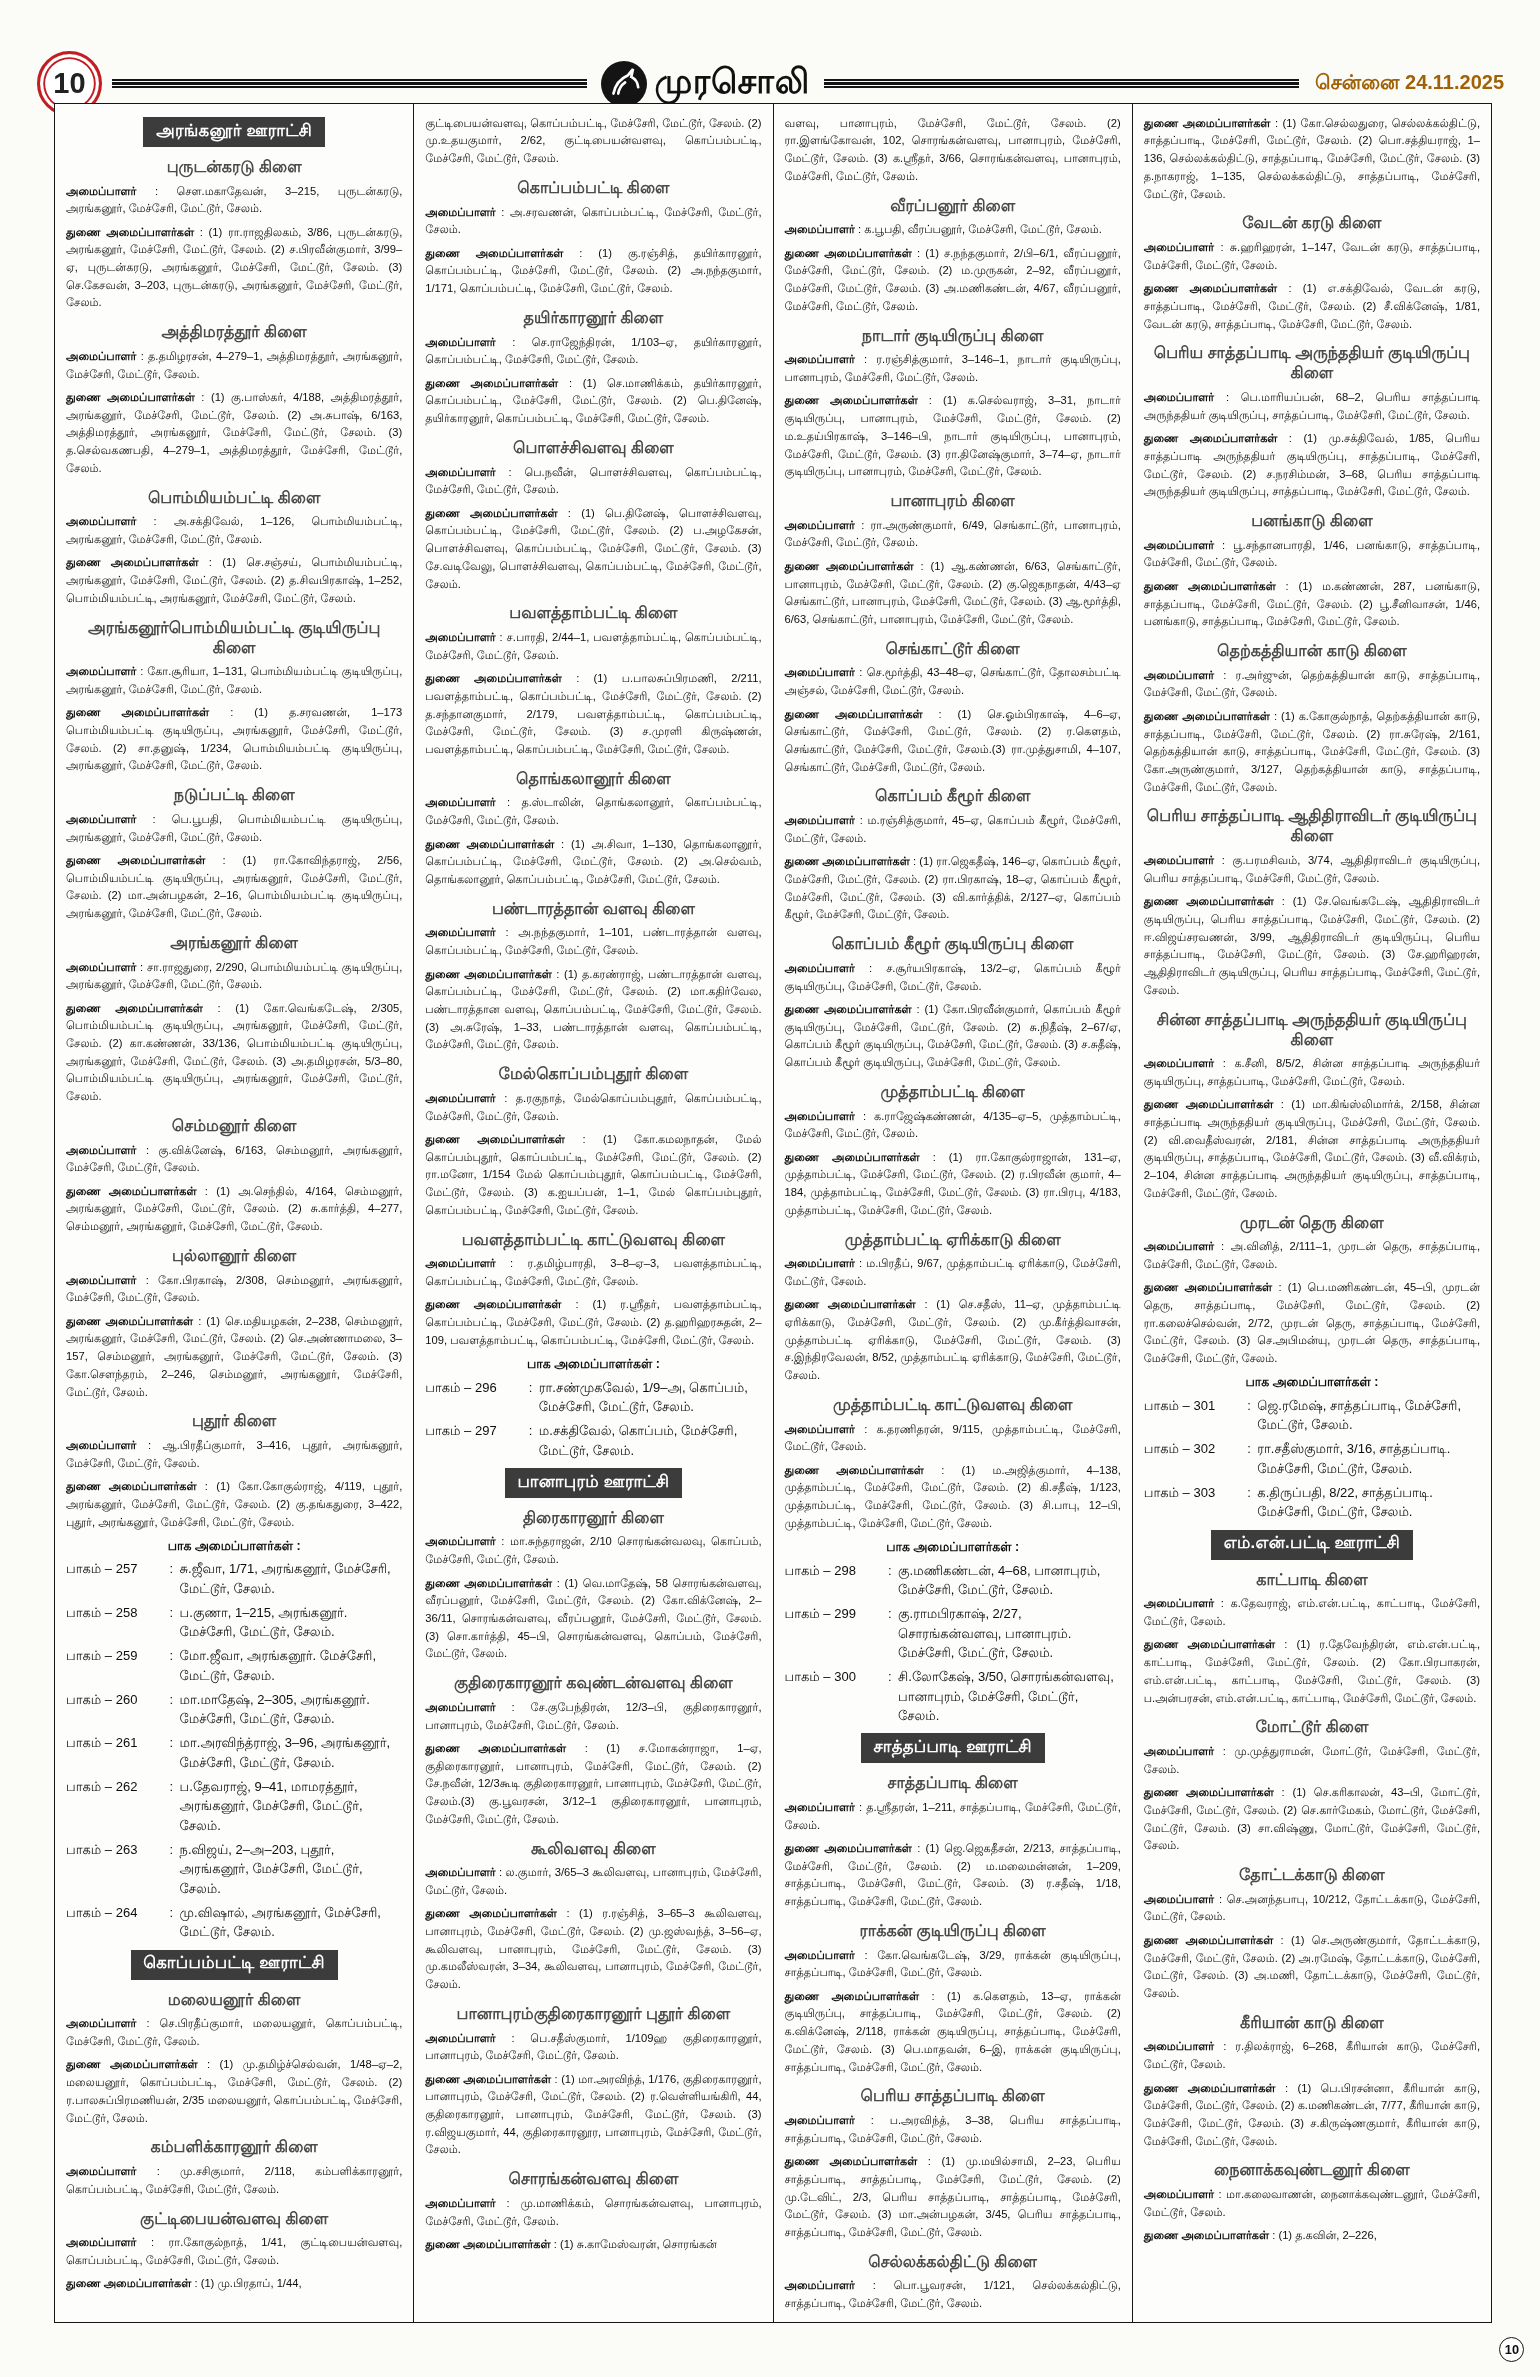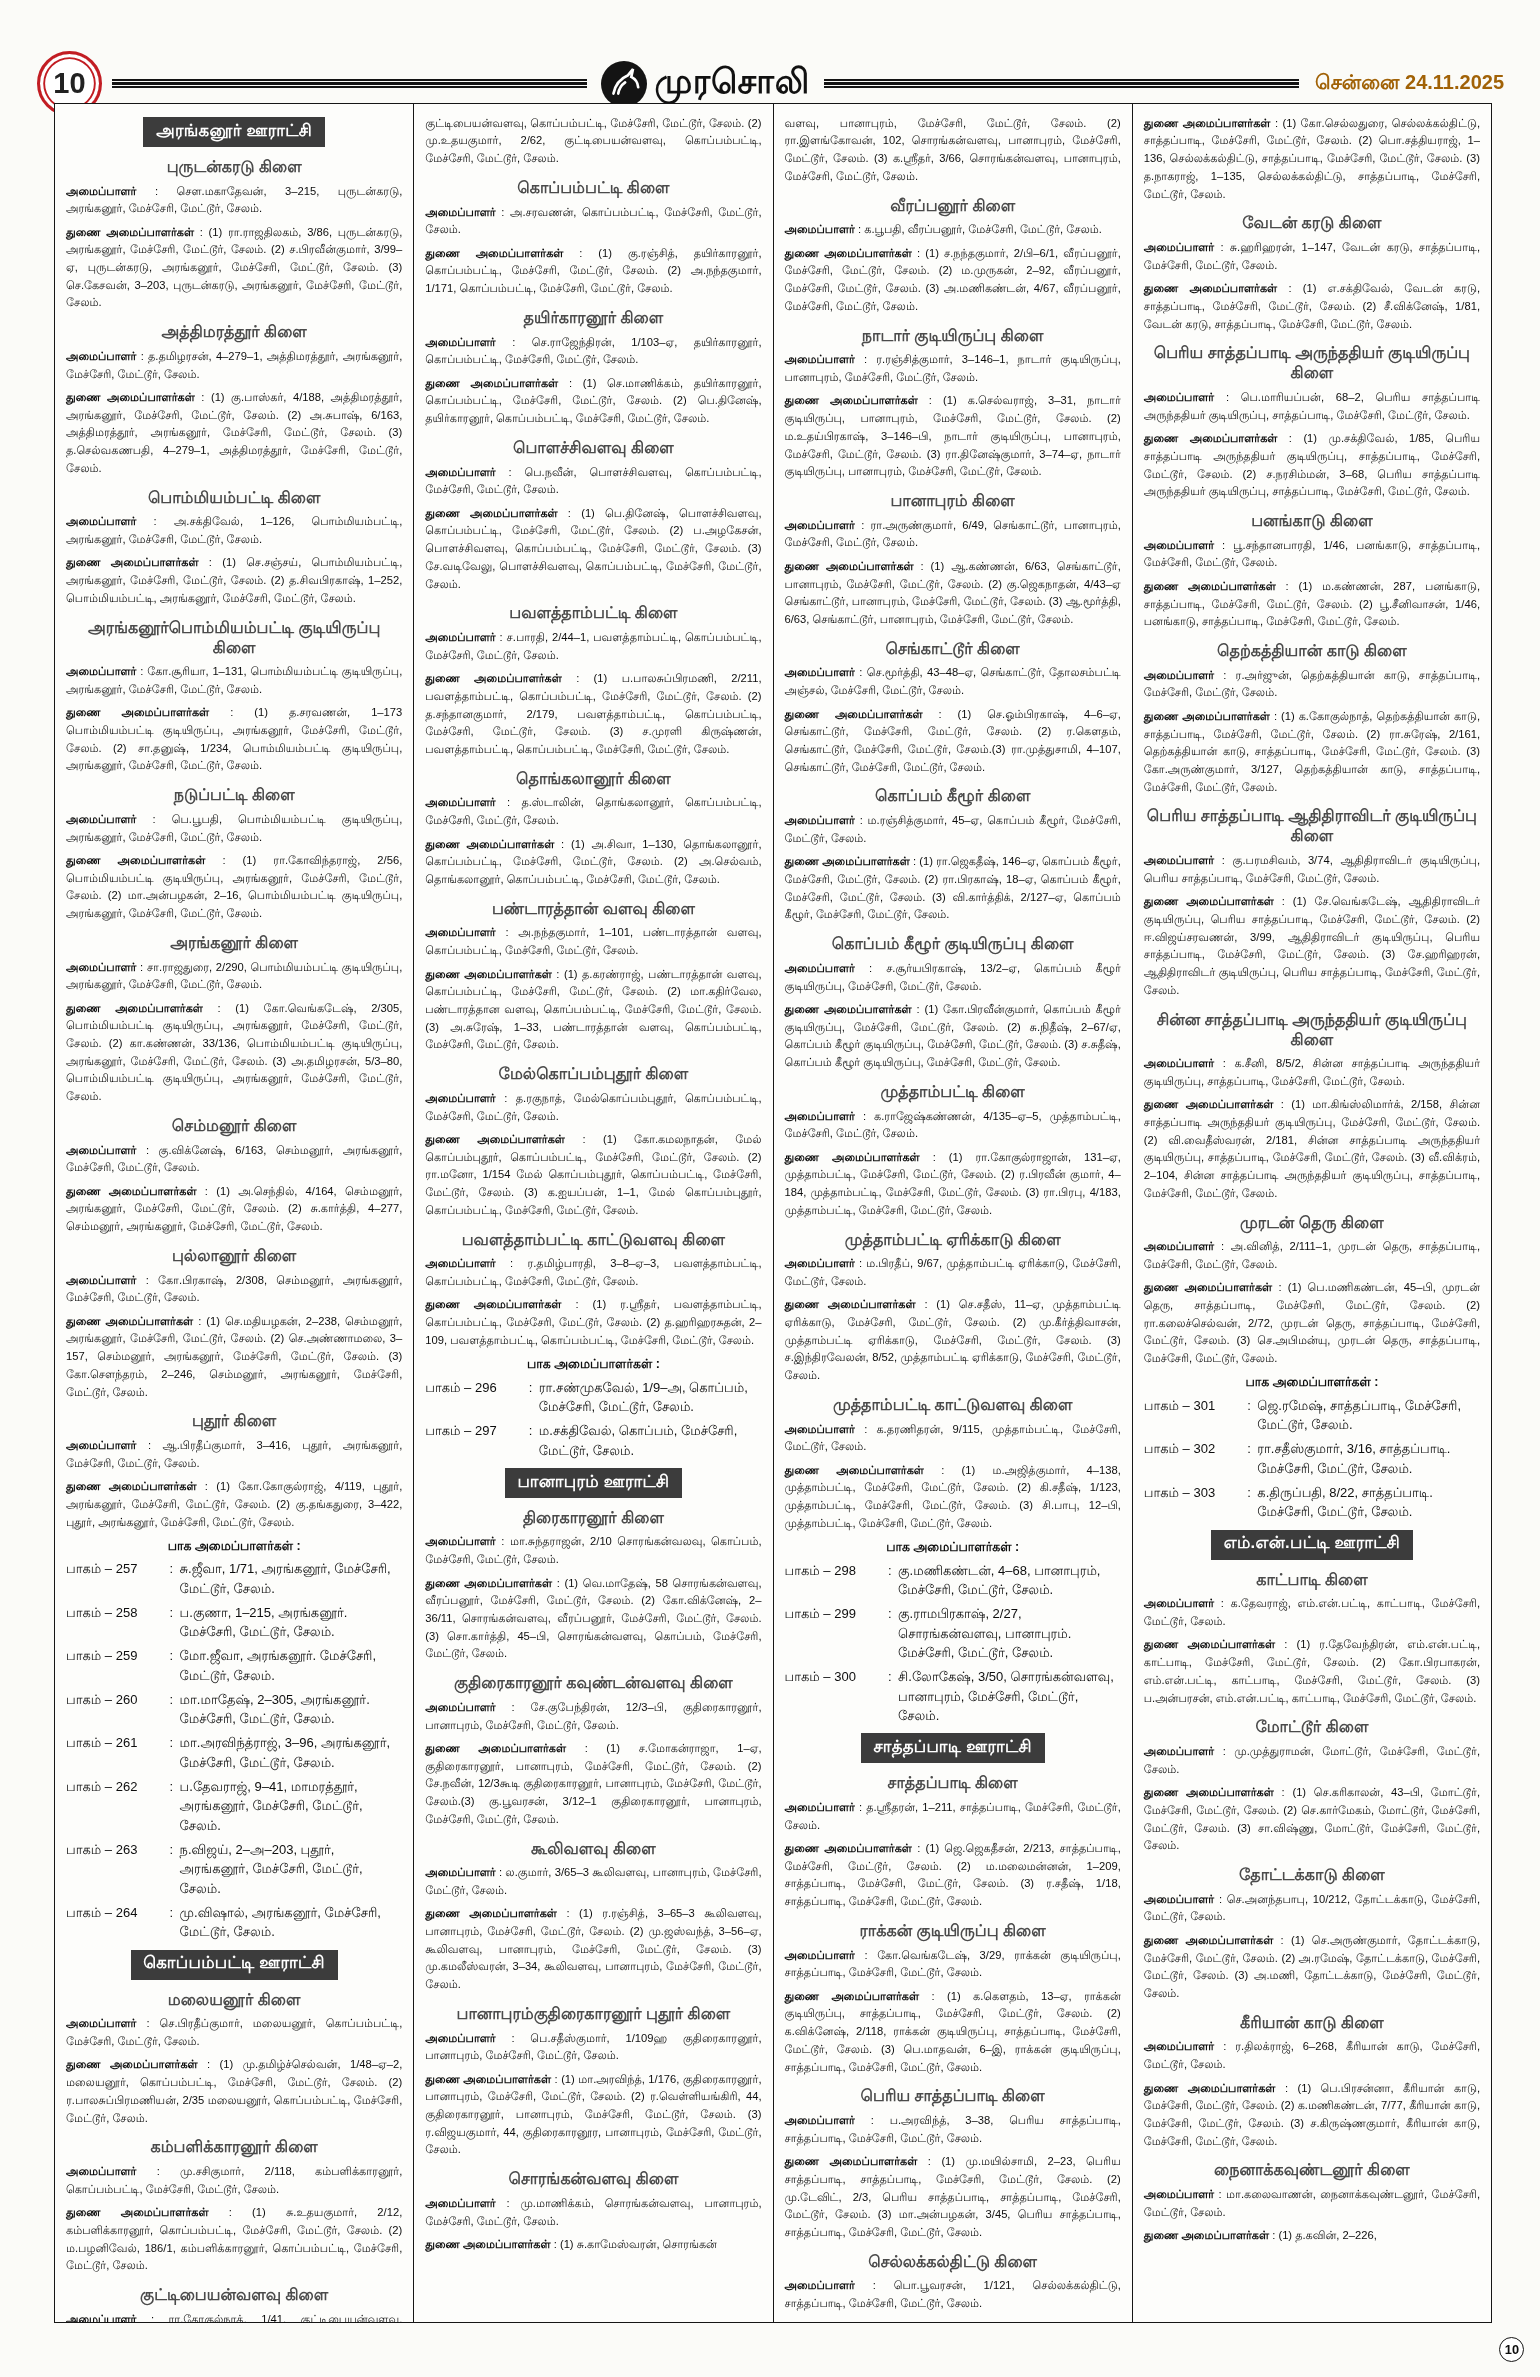--- a/index.html
+++ b/index.html
@@ -141,21 +141,20 @@
         <span class="pg-label">பாகம் – 264</span>
         <span class="pg-colon">:</span>
         <span class="pg-text">மு.விஷால், அரங்கனூர், மேச்சேரி, மேட்டூர், சேலம்.</span>
       </div>
       <div class="section-wrap"><span class="section">கொப்பம்பட்டி ஊராட்சி</span></div>
       <div class="branch">மலையனூர் கிளை</div>
       <p class="para"><b>அமைப்பாளர்</b> : செ.பிரதீப்குமார், மலையனூர், கொப்பம்பட்டி, மேச்சேரி, மேட்டூர், சேலம்.</p>
       <p class="para"><b>துணை அமைப்பாளர்கள்</b> : (1) மு.தமிழ்ச்செல்வன், 1/48–ஏ–2, மலையனூர், கொப்பம்பட்டி, மேச்சேரி, மேட்டூர், சேலம். (2) ர.பாலசுப்பிரமணியன், 2/35 மலையனூர், கொப்பம்பட்டி, மேச்சேரி, மேட்டூர், சேலம்.</p>
       <div class="branch">கம்பளிக்காரனூர் கிளை</div>
       <p class="para"><b>அமைப்பாளர்</b> : மு.சசிகுமார், 2/118, கம்பளிக்காரனூர், கொப்பம்பட்டி, மேச்சேரி, மேட்டூர், சேலம்.</p>
-      <p class="para"><b>துணை அமைப்பாளர்கள்</b> : (1) சு.உதயகுமார், 2/12, கம்பளிக்காரனூர், கொப்பம்பட்டி, மேச்சேரி, மேட்டூர், சேலம். (2) ம.பழனிவேல், 186/1, கம்பளிக்காரனூர், கொப்பம்பட்டி, மேச்சேரி, மேட்டூர், சேலம்.</p>
       <div class="branch">குட்டிபையன்வளவு கிளை</div>
       <p class="para"><b>அமைப்பாளர்</b> : ரா.கோகுல்நாத், 1/41, குட்டிபையன்வளவு, கொப்பம்பட்டி, மேச்சேரி, மேட்டூர், சேலம்.</p>
       <p class="para"><b>துணை அமைப்பாளர்கள்</b> : (1) மு.பிரதாப், 1/44,</p>
     </div>
     <div class="col">
       <p class="para">குட்டிபையன்வளவு, கொப்பம்பட்டி, மேச்சேரி, மேட்டூர், சேலம். (2) மு.உதயகுமார், 2/62, குட்டிபையன்வளவு, கொப்பம்பட்டி, மேச்சேரி, மேட்டூர், சேலம்.</p>
       <div class="branch">கொப்பம்பட்டி கிளை</div>
       <p class="para"><b>அமைப்பாளர்</b> : அ.சரவணன், கொப்பம்பட்டி, மேச்சேரி, மேட்டூர், சேலம்.</p>
       <p class="para"><b>துணை அமைப்பாளர்கள்</b> : (1) கு.ரஞ்சித், தயிர்காரனூர், கொப்பம்பட்டி, மேச்சேரி, மேட்டூர், சேலம். (2) அ.நந்தகுமார், 1/171, கொப்பம்பட்டி, மேச்சேரி, மேட்டூர், சேலம்.</p>
       <div class="branch">தயிர்காரனூர் கிளை</div>

